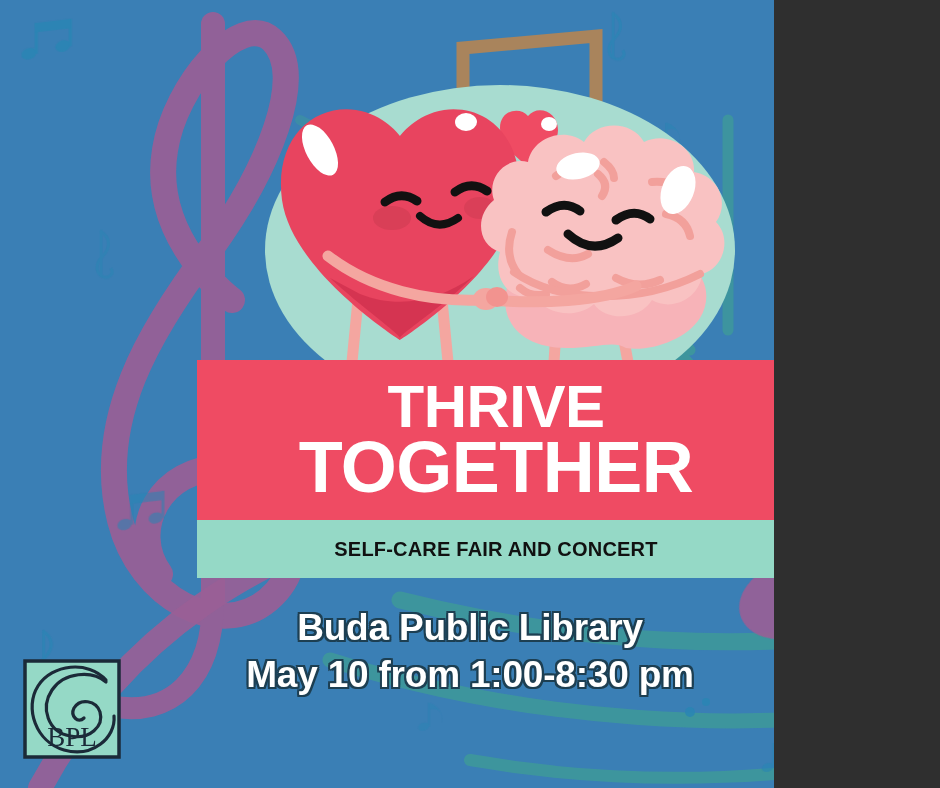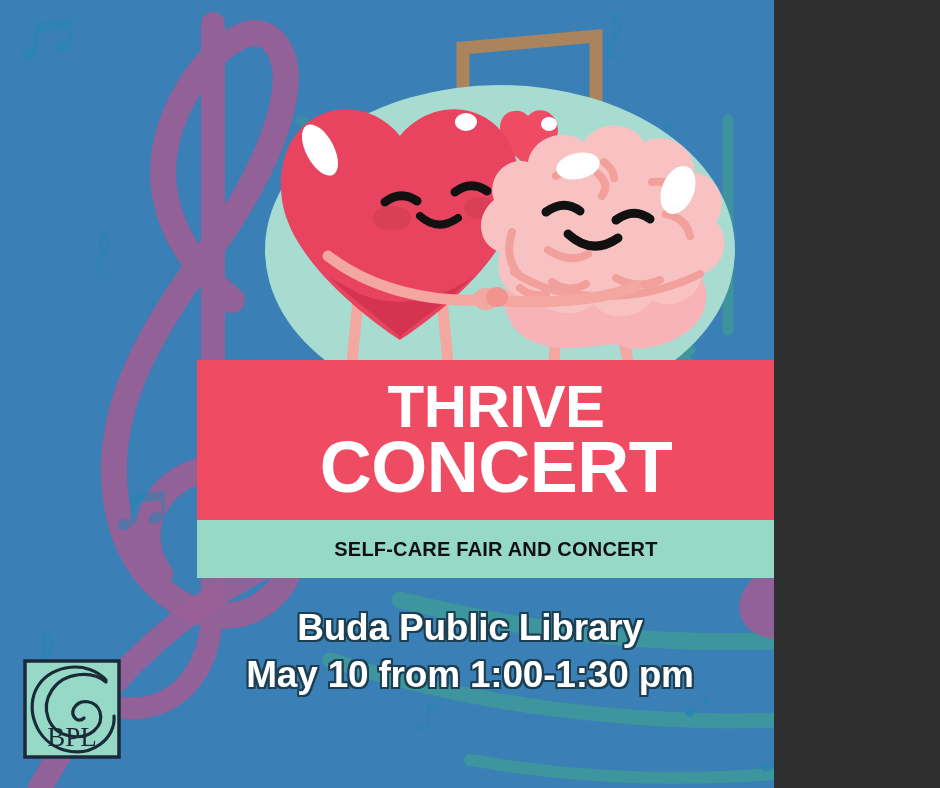--- a/index.html
+++ b/index.html
@@ -332,31 +332,31 @@
       <path d="M636 286 C600 302 540 304 488 300" fill="none" stroke="#f4a6a0" stroke-width="11" stroke-linecap="round"></path>
 
       <ellipse cx="486" cy="299" rx="13" ry="11" fill="#f4a6a0"></ellipse>
       <ellipse cx="497" cy="297" rx="11" ry="10" fill="#f2938f"></ellipse>
     </g>
   </svg>
 
   <div class="banner" id="title-band">
     <div id="title-lines">
       <span id="title-line-1">THRIVE</span>
-      <span id="title-line-2">CONCERT</span>
+      <span id="title-line-2">TOGETHER</span>
     </div>
   </div>
 
   <div class="banner" id="subtitle-band">
     <span id="subtitle-text">SELF-CARE FAIR AND CONCERT</span>
   </div>
 
   <div id="details">
     <span class="line">Buda Public Library</span>
-    <span class="line">May 10 from 1:00-1:30 pm</span>
+    <span class="line">May 10 from 1:00-8:30 pm</span>
   </div>
 
   <svg id="logo" viewBox="0 0 100 102">
     <rect x="3" y="3" width="94" height="96" fill="#95d9c6" stroke="#1b2a38" stroke-width="3.5"></rect>
     <g fill="none" stroke="#1b2a38" stroke-width="3.2" stroke-linecap="round">
       <path d="M84 22 C66 2 30 6 16 28 C2 50 14 84 42 92 C70 100 94 80 92 58"></path>
       <path d="M84 24 C70 12 42 14 30 32 C18 50 26 74 48 78 C68 82 82 68 78 54 C74 42 58 40 52 50 C48 58 56 66 62 60"></path>
     </g>
     <text x="50" y="88" font-family="'Liberation Serif', serif" font-size="27" fill="#1b2a38" text-anchor="middle">BPL</text>
   </svg>

